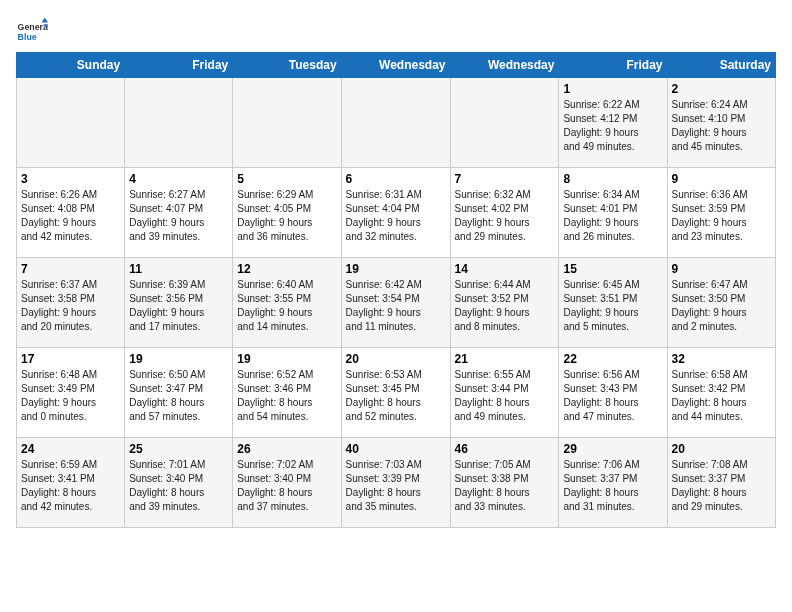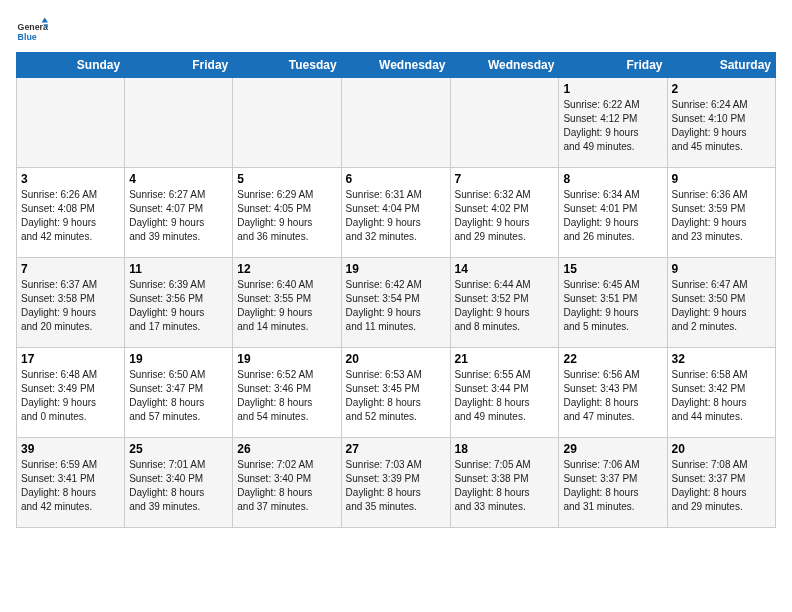--- a/index.html
+++ b/index.html
@@ -212,37 +212,37 @@
           <span class="day-num">22</span>
           <div class="day-info">Sunrise: 6:56 AM<br>Sunset: 3:43 PM<br>Daylight: 8 hours<br>and 47 minutes.</div>
         </td>
         <td>
           <span class="day-num">32</span>
           <div class="day-info">Sunrise: 6:58 AM<br>Sunset: 3:42 PM<br>Daylight: 8 hours<br>and 44 minutes.</div>
         </td>
       </tr>
       <tr>
         <td>
-          <span class="day-num">39</span>
+          <span class="day-num">24</span>
           <div class="day-info">Sunrise: 6:59 AM<br>Sunset: 3:41 PM<br>Daylight: 8 hours<br>and 42 minutes.</div>
         </td>
         <td>
           <span class="day-num">25</span>
           <div class="day-info">Sunrise: 7:01 AM<br>Sunset: 3:40 PM<br>Daylight: 8 hours<br>and 39 minutes.</div>
         </td>
         <td>
           <span class="day-num">26</span>
           <div class="day-info">Sunrise: 7:02 AM<br>Sunset: 3:40 PM<br>Daylight: 8 hours<br>and 37 minutes.</div>
         </td>
         <td>
-          <span class="day-num">27</span>
+          <span class="day-num">40</span>
           <div class="day-info">Sunrise: 7:03 AM<br>Sunset: 3:39 PM<br>Daylight: 8 hours<br>and 35 minutes.</div>
         </td>
         <td>
-          <span class="day-num">18</span>
+          <span class="day-num">46</span>
           <div class="day-info">Sunrise: 7:05 AM<br>Sunset: 3:38 PM<br>Daylight: 8 hours<br>and 33 minutes.</div>
         </td>
         <td>
           <span class="day-num">29</span>
           <div class="day-info">Sunrise: 7:06 AM<br>Sunset: 3:37 PM<br>Daylight: 8 hours<br>and 31 minutes.</div>
         </td>
         <td>
           <span class="day-num">20</span>
           <div class="day-info">Sunrise: 7:08 AM<br>Sunset: 3:37 PM<br>Daylight: 8 hours<br>and 29 minutes.</div>
         </td>

